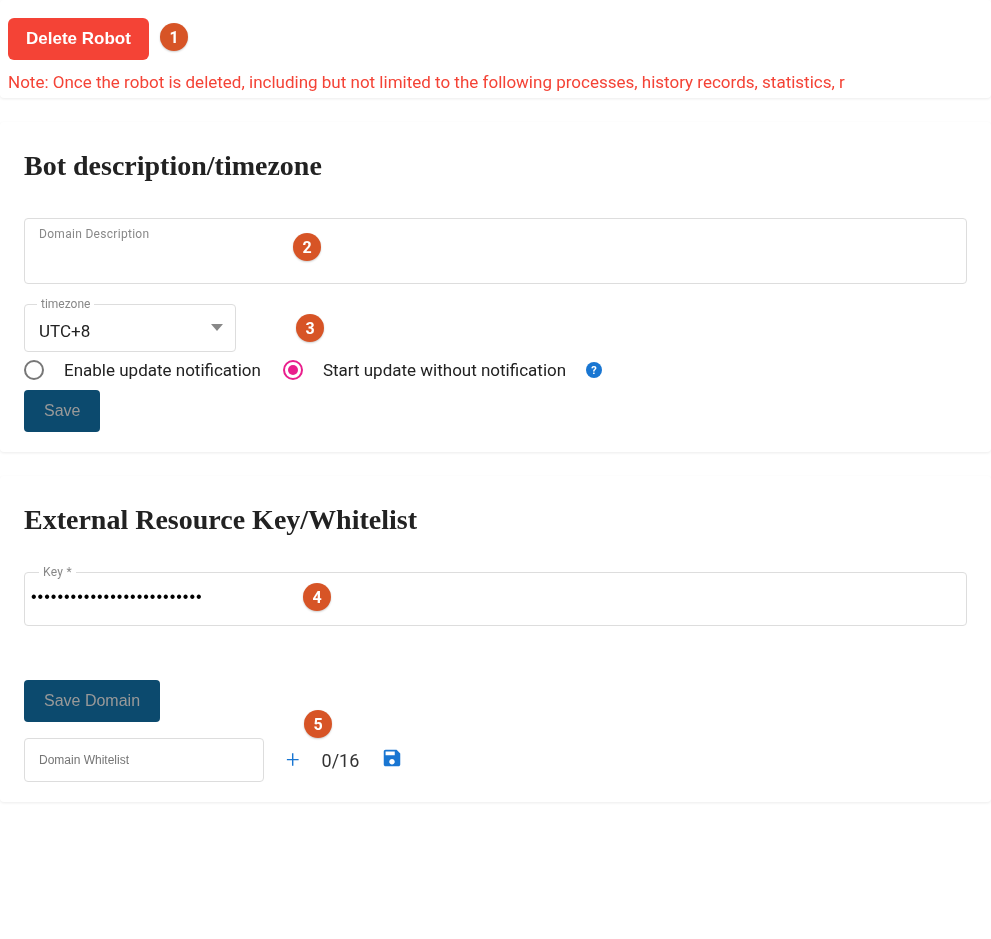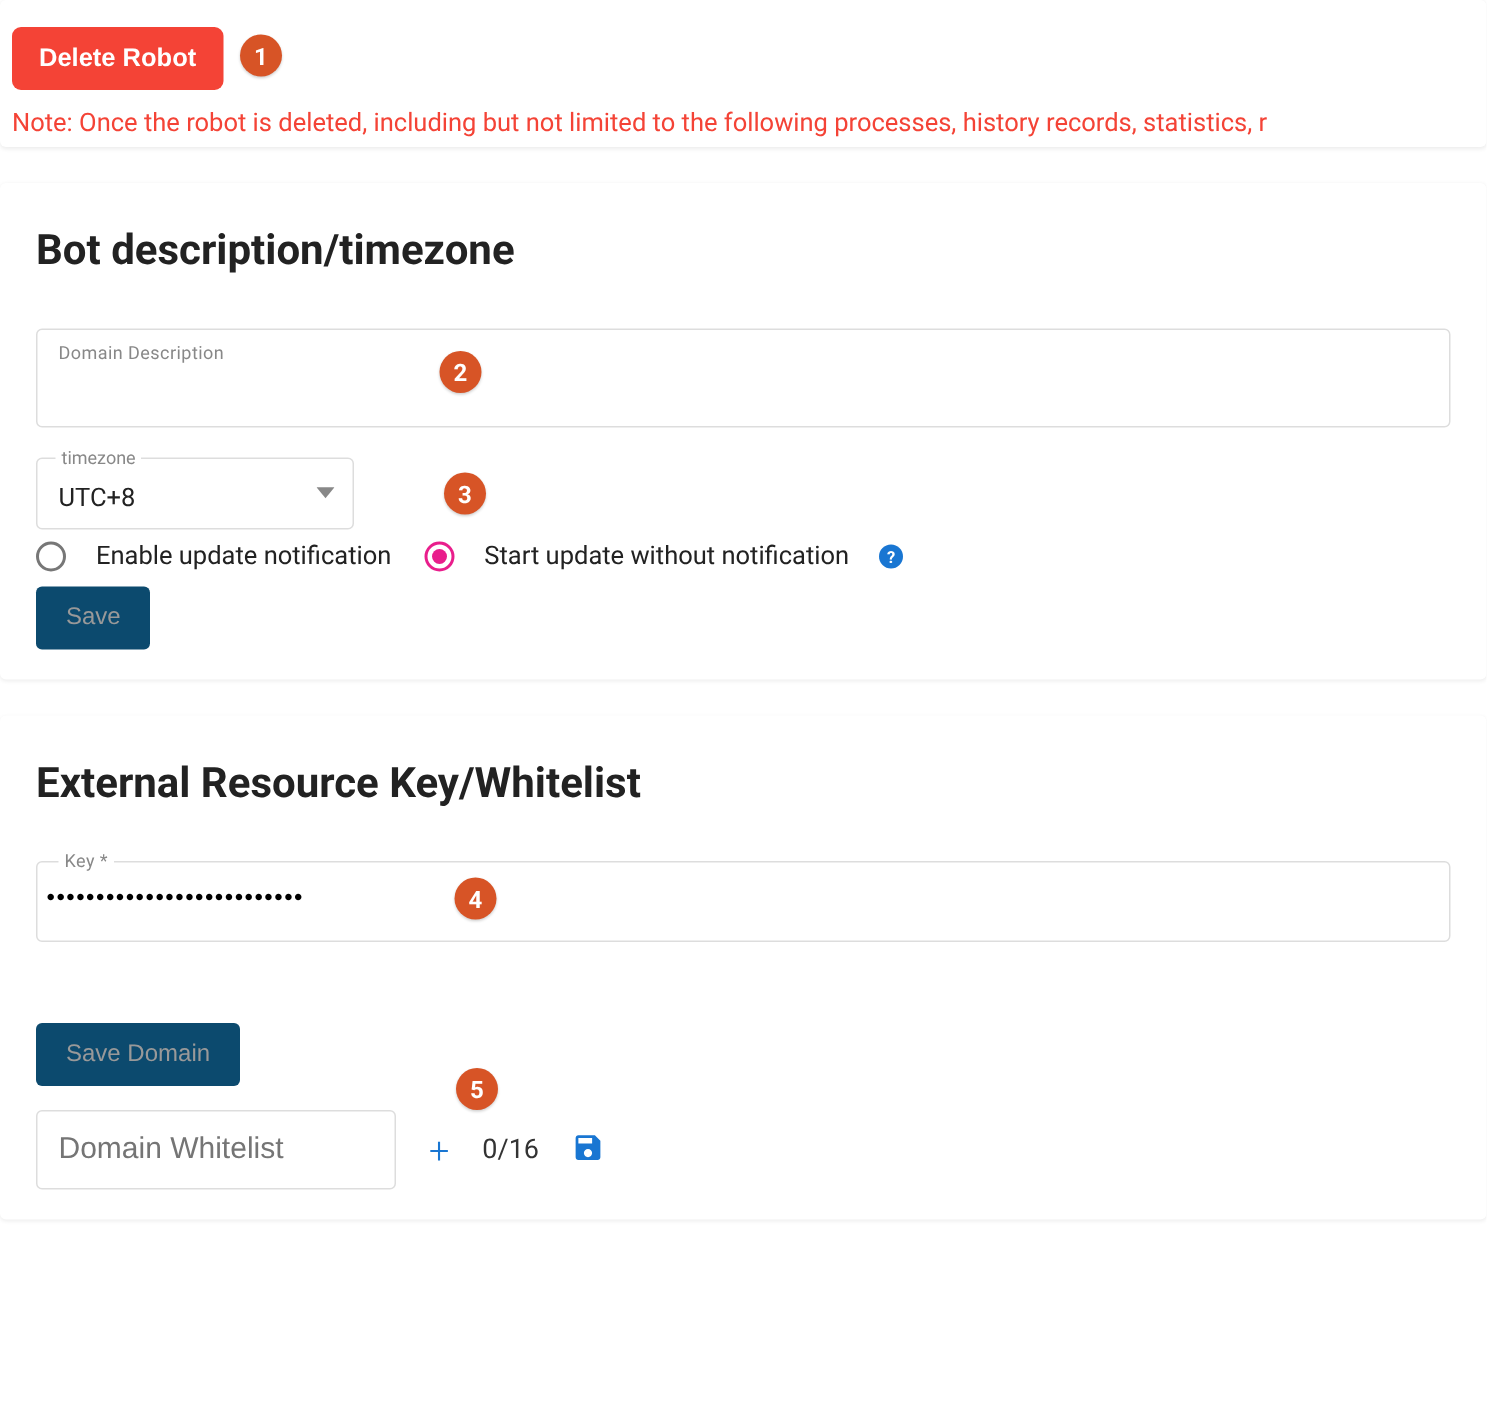--- a/index.html
+++ b/index.html
@@ -40,20 +40,21 @@
     overflow: hidden;
   }
   .section-card {
     padding: 28px 24px 20px 24px;
   }
   h2 {
     margin: 0 0 36px 0;
     font-size: 28px;
     font-weight: 700;
     color: #222;
+    font-family: Liberation Serif, serif;
   }
   .field-outlined {
     position: relative;
     border: 1px solid #ddd;
     border-radius: 4px;
     padding: 18px 14px 18px 4px;
     margin-bottom: 20px;
   }
   .field-outlined .float-label {
     position: absolute;
@@ -165,21 +166,21 @@
   .whitelist-row {
     display: flex;
     align-items: center;
     gap: 22px;
     margin-top: 16px;
   }
   .whitelist-input {
     border: 1px solid #ddd;
     border-radius: 4px;
     padding: 14px 14px;
-    font-size: 20px;
+    font-size: 12px;
     color: #737373;
     width: 240px;
     outline: none;
   }
   .plus-icon {
     color: #1976d2;
     font-size: 24px;
     font-weight: 300;
   }
   .count-text {

